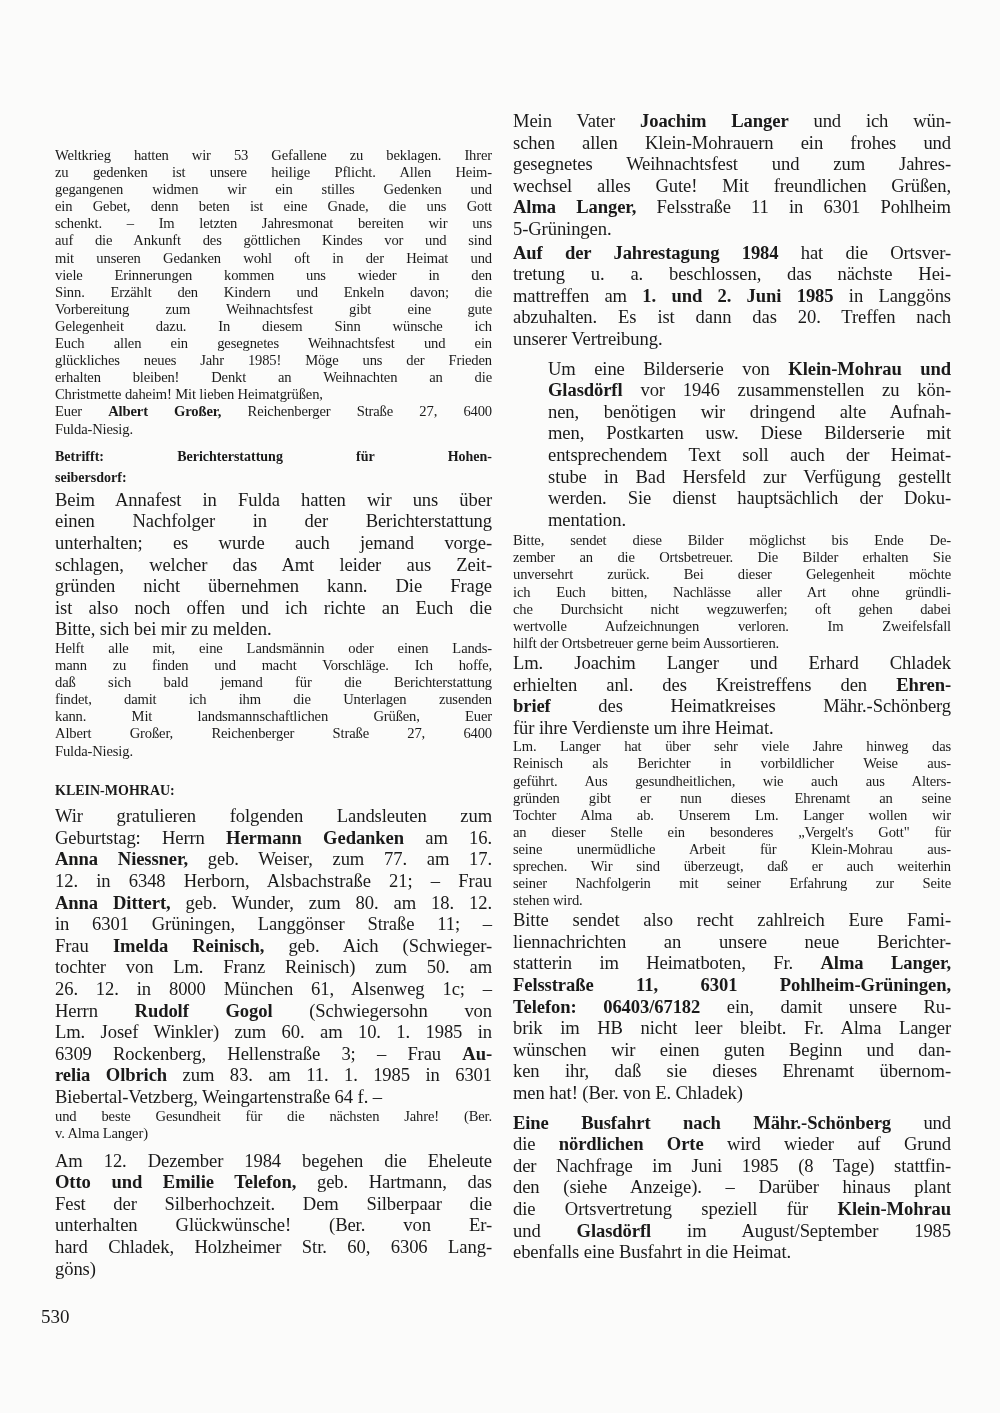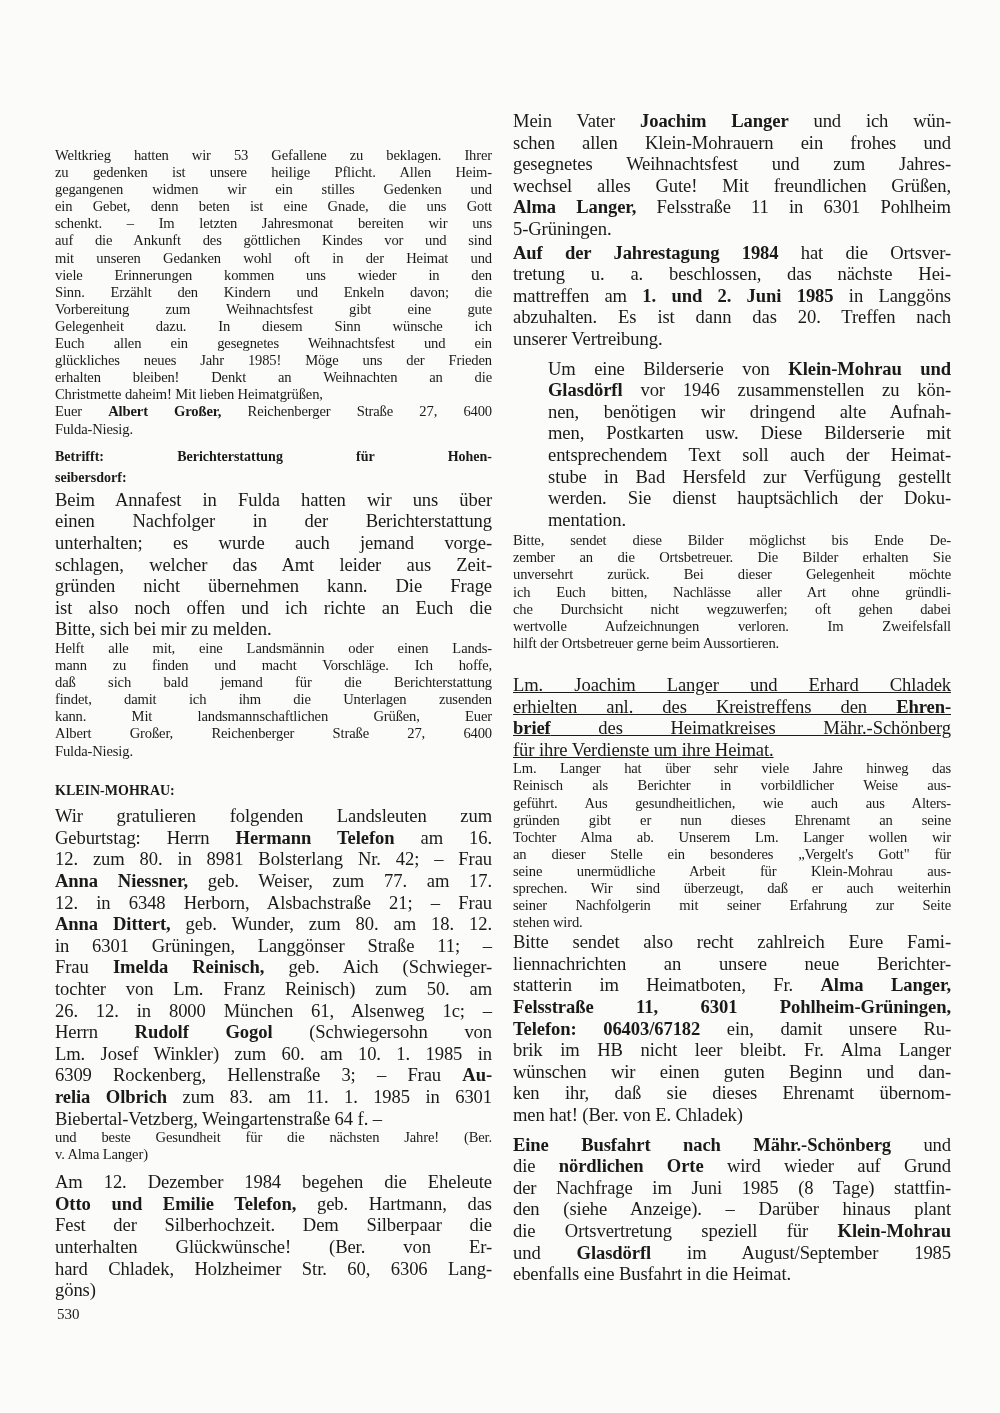--- a/index.html
+++ b/index.html
@@ -12,21 +12,21 @@
   .col { position: absolute; }
   .col-left { left: 55px; width: 437px; top: 106px; margin-top: 41px; }
   .col-right { left: 513px; width: 438px; top: 110px; }
   .block { margin: 0; }
   .line { display: block; white-space: nowrap; text-align: justify; text-align-last: justify; overflow: visible; }
   .line.last { text-align-last: left; }
   .sm .line { font-size: 14.6px; line-height: 17.1px; letter-spacing: -0.15px; }
   .lg .line { font-size: 18.6px; line-height: 21.6px; letter-spacing: -0.1px; }
   .hd .line { font-size: 14px; line-height: 21.6px; font-weight: bold; }
   b { font-weight: bold; }
-  .page-number { position: absolute; left: 57px; top: 1306px; font-size: 15px; }
+  .page-number { position: absolute; left: 41px; top: 1306px; font-size: 19px; }
 </style>
 </head>
 <body>
 
 <div class="col col-left">
 
   <div class="block sm" style="word-spacing:0px;">
       <span class="line">Weltkrieg hatten wir 53 Gefallene zu beklagen. Ihrer</span>
       <span class="line">zu gedenken ist unsere heilige Pflicht. Allen Heim-</span>
       <span class="line">gegangenen widmen wir ein stilles Gedenken und</span>
@@ -69,22 +69,21 @@
       <span class="line">kann. Mit landsmannschaftlichen Grüßen, Euer</span>
       <span class="line">Albert Großer, Reichenberger Straße 27, 6400</span>
       <span class="line last">Fulda-Niesig.</span>
     </div>
 
   <div class="block hd" style="margin-top:20px;">
     <span class="line last">KLEIN-MOHRAU:</span>
   </div>
   <div class="block lg" style="margin-top:4px;">
       <span class="line">Wir gratulieren folgenden Landsleuten zum</span>
-      <span class="line">Geburtstag: Herrn <b>Hermann Telefon</b> am 16.</span>
-      <span class="line">12. zum 80. in 8981 Bolsterlang Nr. 42; – Frau</span>
+      <span class="line">Geburtstag: Herrn <b>Hermann Gedanken</b> am 16.</span>
       <span class="line"><b>Anna Niessner,</b> geb. Weiser, zum 77. am 17.</span>
       <span class="line">12. in 6348 Herborn, Alsbachstraße 21; – Frau</span>
       <span class="line"><b>Anna Dittert,</b> geb. Wunder, zum 80. am 18. 12.</span>
       <span class="line">in 6301 Grüningen, Langgönser Straße 11; –</span>
       <span class="line">Frau <b>Imelda Reinisch,</b> geb. Aich (Schwieger-</span>
       <span class="line">tochter von Lm. Franz Reinisch) zum 50. am</span>
       <span class="line">26. 12. in 8000 München 61, Alsenweg 1c; –</span>
       <span class="line">Herrn <b>Rudolf Gogol</b> (Schwiegersohn von</span>
       <span class="line">Lm. Josef Winkler) zum 60. am 10. 1. 1985 in</span>
       <span class="line">6309 Rockenberg, Hellenstraße 3; – Frau <b>Au-</b></span>
@@ -133,21 +132,21 @@
     </div>
   <div class="block sm" style="margin-top:2px;">
       <span class="line">Bitte, sendet diese Bilder möglichst bis Ende De-</span>
       <span class="line">zember an die Ortsbetreuer. Die Bilder erhalten Sie</span>
       <span class="line">unversehrt zurück. Bei dieser Gelegenheit möchte</span>
       <span class="line">ich Euch bitten, Nachlässe aller Art ohne gründli-</span>
       <span class="line">che Durchsicht nicht wegzuwerfen; oft gehen dabei</span>
       <span class="line">wertvolle Aufzeichnungen verloren. Im Zweifelsfall</span>
       <span class="line last">hilft der Ortsbetreuer gerne beim Aussortieren.</span>
     </div>
-  <div class="block lg" style="margin-top:22px;text-decoration:underline;">
+  <div class="block lg" style="">
       <span class="line">Lm. Joachim Langer und Erhard Chladek</span>
       <span class="line">erhielten anl. des Kreistreffens den <b>Ehren-</b></span>
       <span class="line"><b>brief</b> des Heimatkreises Mähr.-Schönberg</span>
       <span class="line last">für ihre Verdienste um ihre Heimat.</span>
     </div>
   <div class="block sm">
       <span class="line">Lm. Langer hat über sehr viele Jahre hinweg das</span>
       <span class="line">Reinisch als Berichter in vorbildlicher Weise aus-</span>
       <span class="line">geführt. Aus gesundheitlichen, wie auch aus Alters-</span>
       <span class="line">gründen gibt er nun dieses Ehrenamt an seine</span>

